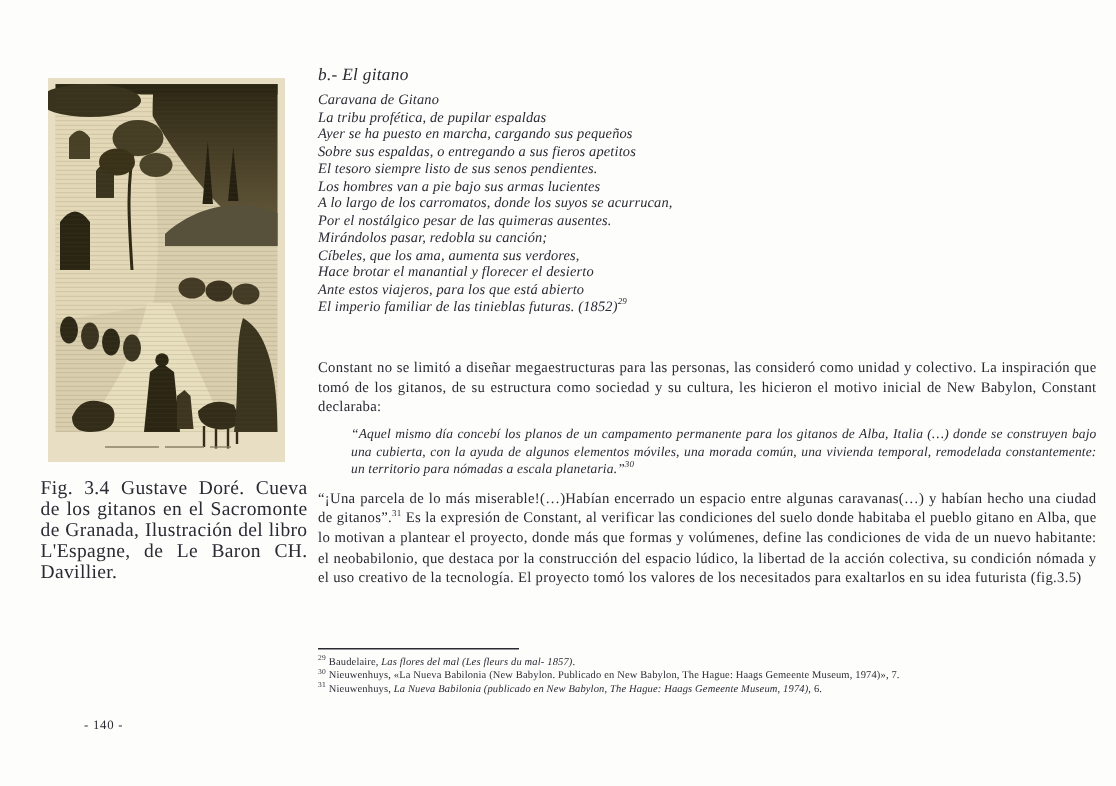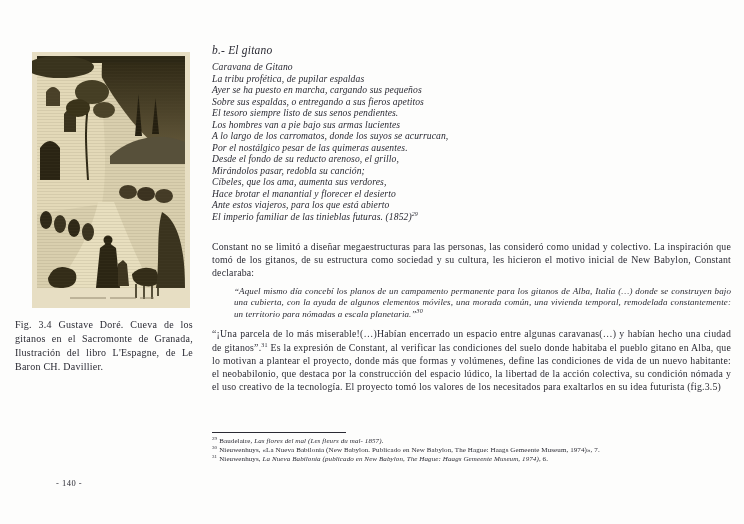--- a/index.html
+++ b/index.html
@@ -7,35 +7,35 @@
     position:relative;
     width:744px;height:524px;
     background:#fdfdfc;
     overflow:hidden;
     font-family:"Liberation Serif","DejaVu Serif",serif;
     color:#2a2a33;
   }
   
   .figure-wrap{position:absolute;left:32px;top:52px;width:158px;height:256px;}
   .figure-caption{
-    position:absolute;left:15px;top:318px;width:178px;
-    font-size:10px;line-height:14px;text-align:justify;
+    position:absolute;left:27px;top:318px;width:178px;
+    font-size:13px;line-height:14px;text-align:justify;
     letter-spacing:.25px;
   }
   .page-number{
     position:absolute;left:40px;top:478px;
     font-size:8.5px;letter-spacing:.5px;margin-left:16px;
   }
   
   .article{position:absolute;left:212px;top:44px;width:519px;}
   .heading{font-weight:normal;font-style:italic;font-size:11.5px;letter-spacing:.2px;}
   .poem{margin-top:5px;font-style:italic;font-size:9.6px;line-height:11.5px;letter-spacing:.1px;}
   .poem-line{white-space:nowrap;}
   .para{
-    margin-top:18px;font-size:9.8px;line-height:13.2px;
+    margin-top:28px;font-size:9.8px;line-height:13.2px;
     text-align:justify;letter-spacing:.2px;
   }
   .quote{
     margin-top:6px;margin-left:22px;
     font-style:italic;font-size:9px;line-height:11.6px;
     text-align:justify;letter-spacing:.1px;
   }
   .para2{margin-top:7px;}
   sup{font-size:6px;vertical-align:super;line-height:0;}
   
@@ -126,21 +126,20 @@
 
     <div class="poem">
       <div class="poem-line">Caravana de Gitano</div>
       <div class="poem-line">La tribu profética, de pupilar espaldas</div>
       <div class="poem-line">Ayer se ha puesto en marcha, cargando sus pequeños</div>
       <div class="poem-line">Sobre sus espaldas, o entregando a sus fieros apetitos</div>
       <div class="poem-line">El tesoro siempre listo de sus senos pendientes.</div>
       <div class="poem-line">Los hombres van a pie bajo sus armas lucientes</div>
       <div class="poem-line">A lo largo de los carromatos, donde los suyos se acurrucan,</div>
       <div class="poem-line">Por el nostálgico pesar de las quimeras ausentes.</div>
-      <div class="poem-line">Desde el fondo de su reducto arenoso, el grillo,</div>
       <div class="poem-line">Mirándolos pasar, redobla su canción;</div>
       <div class="poem-line">Cíbeles, que los ama, aumenta sus verdores,</div>
       <div class="poem-line">Hace brotar el manantial y florecer el desierto</div>
       <div class="poem-line">Ante estos viajeros, para los que está abierto</div>
       <div class="poem-line"><span>El imperio familiar de las tinieblas futuras. (1852)</span><sup>29</sup></div>
     </div>
 
     <div class="para">Constant no se limitó a diseñar megaestructuras para las personas, las consideró como unidad y colectivo. La inspiración que tomó de los gitanos, de su estructura como sociedad y su cultura, les hicieron el motivo inicial de New Babylon, Constant declaraba:</div>
 
     <div class="quote"><span>“Aquel mismo día concebí los planos de un campamento permanente para los gitanos de Alba, Italia (…) donde se construyen bajo una cubierta, con la ayuda de algunos elementos móviles, una morada común, una vivienda temporal, remodelada constantemente: un territorio para nómadas a escala planetaria.”</span><sup>30</sup></div>

